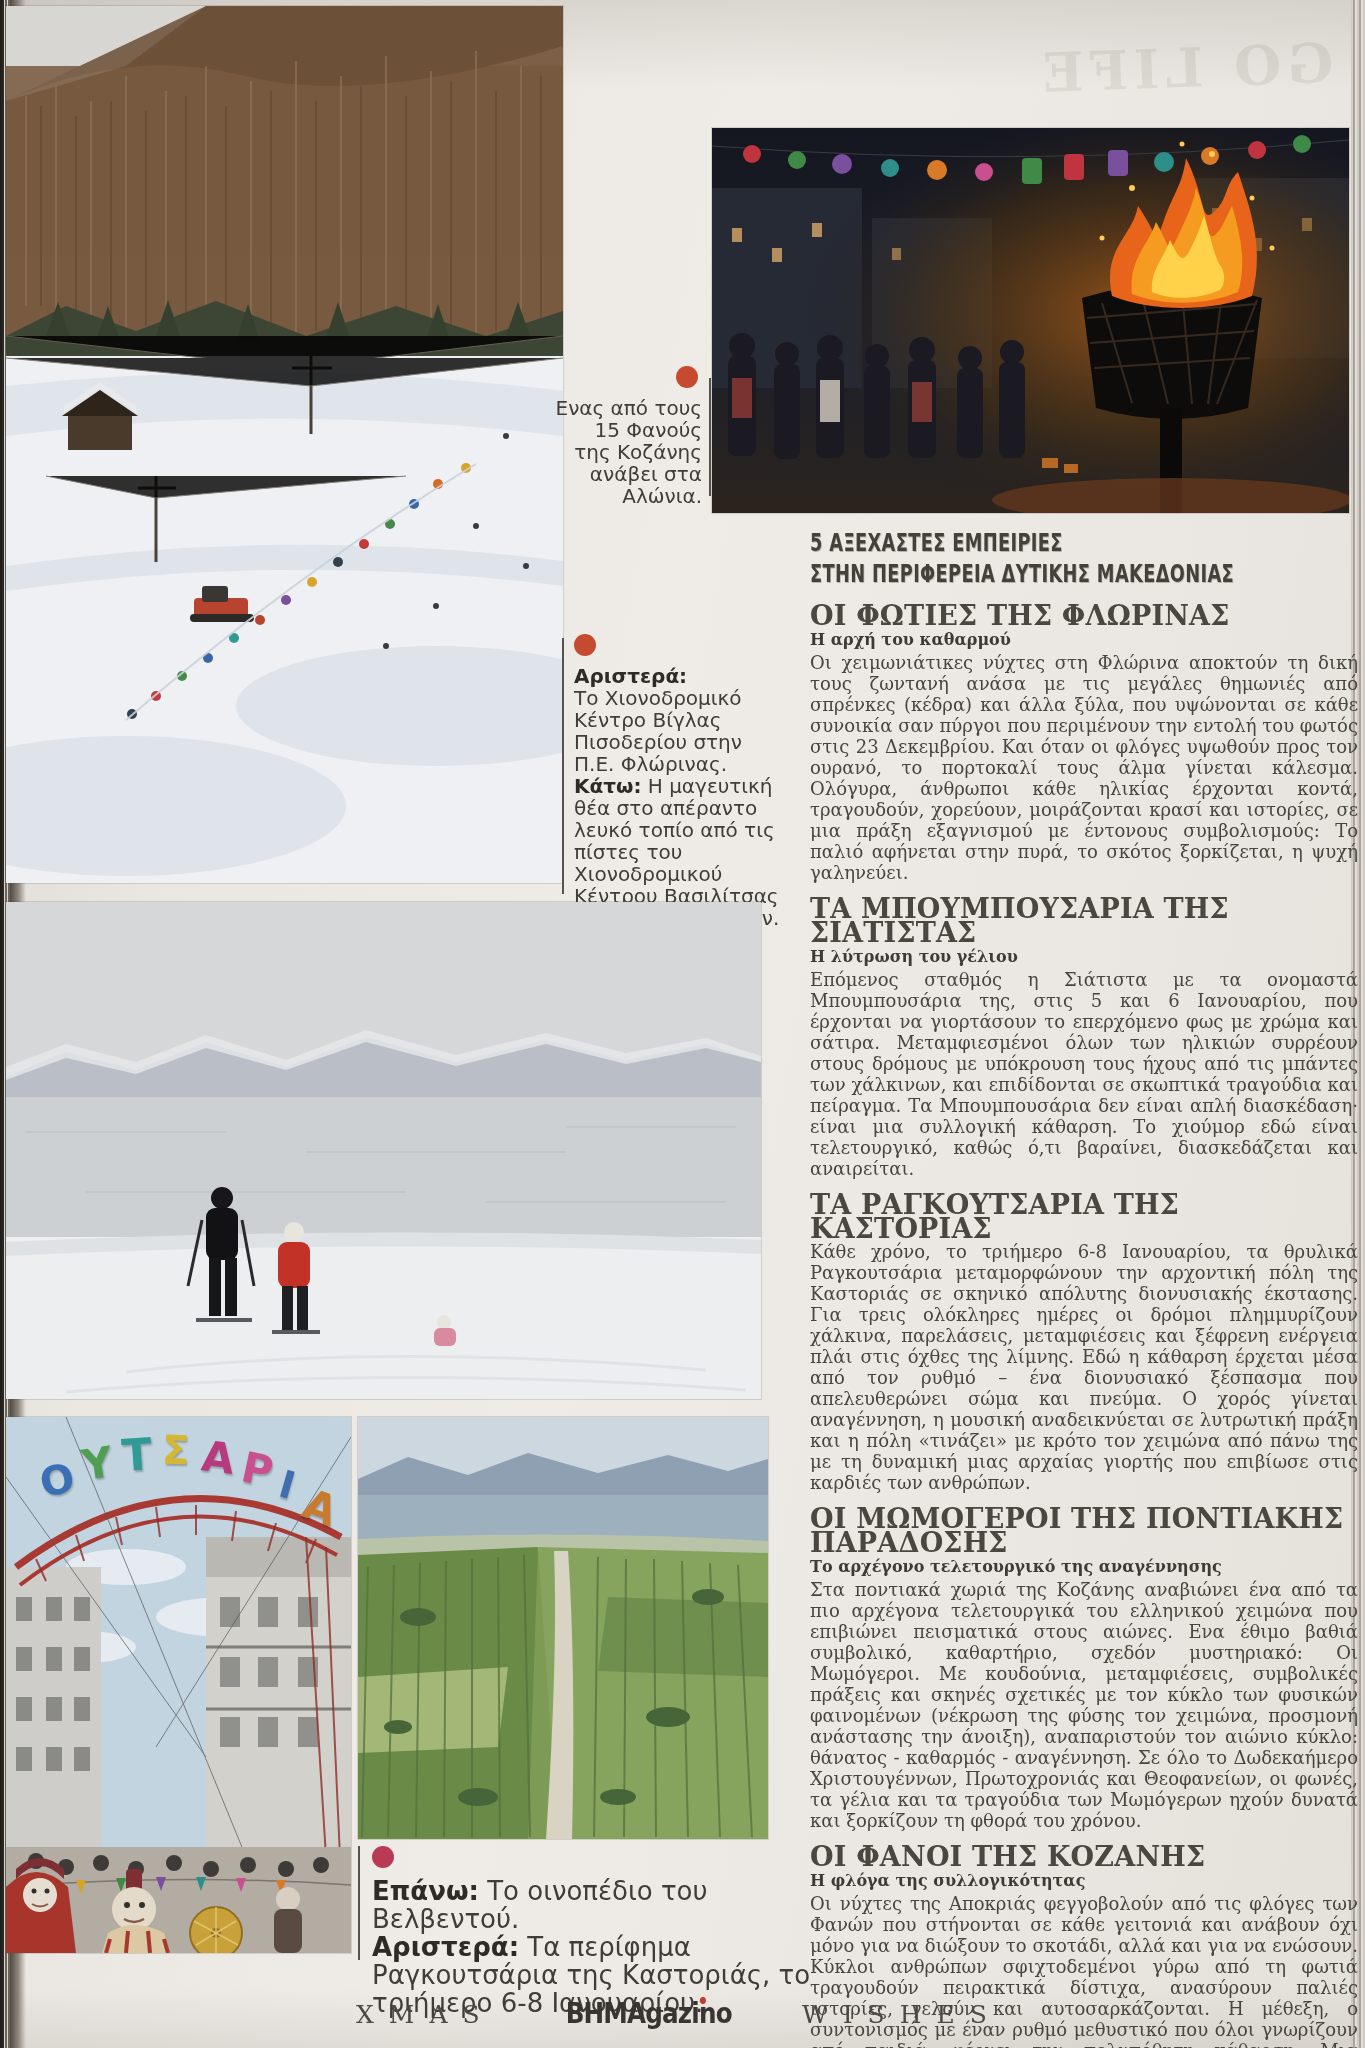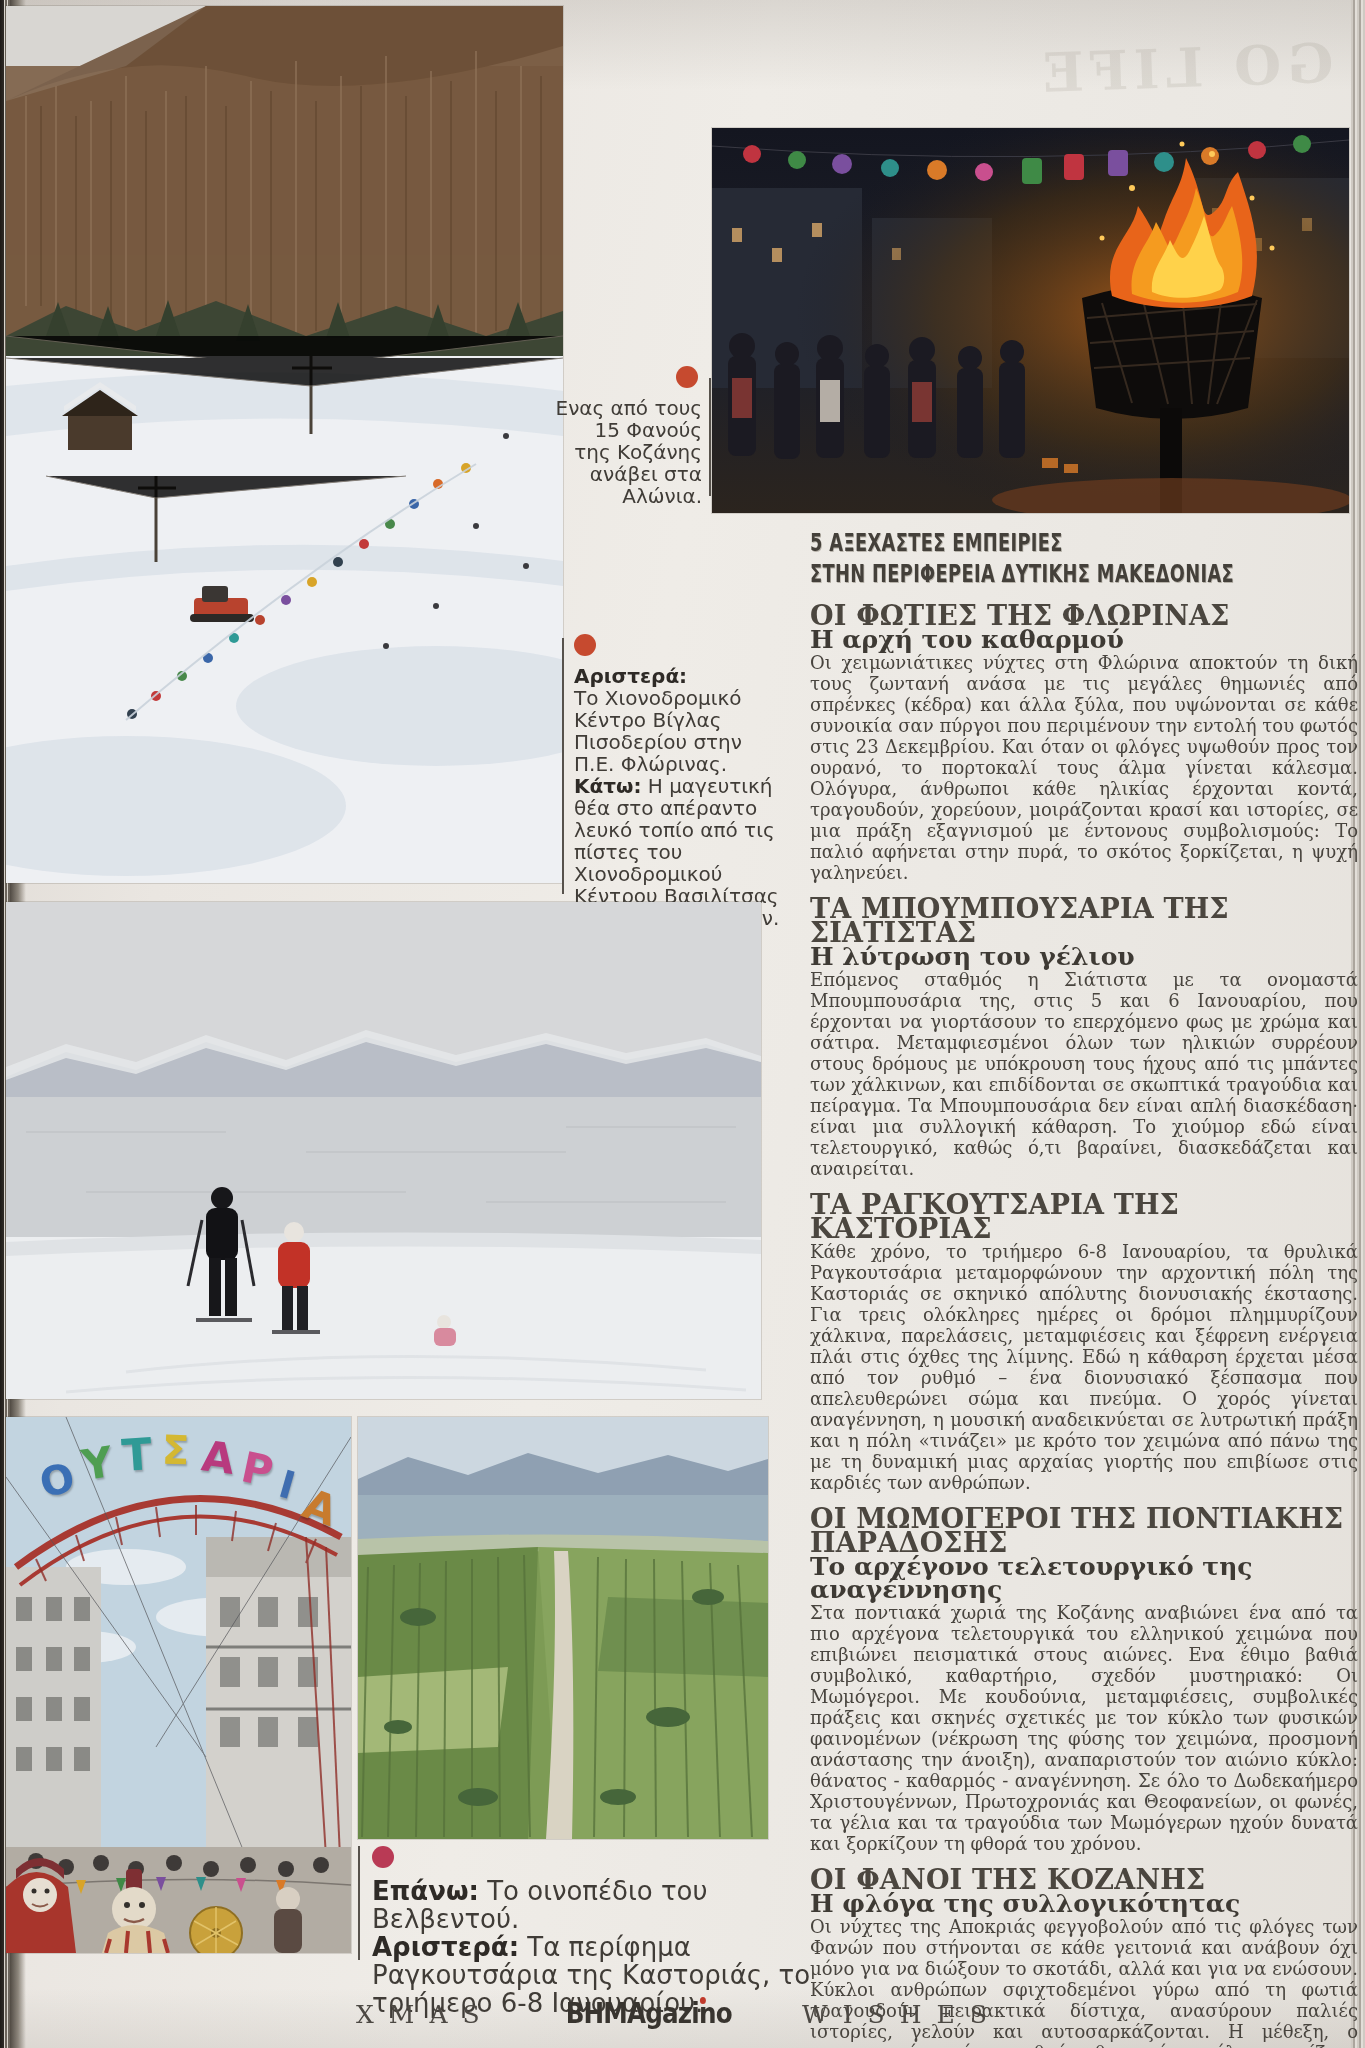--- a/index.html
+++ b/index.html
@@ -54,21 +54,21 @@
   .cap-bottom .rule{position:absolute;left:-14px;top:0;height:114px;width:2px;background:#57524c;}
   .cap p{margin:0;}
   
   .article{position:absolute;left:810px;top:528px;width:548px;}
   .kicker{font-family:"DejaVu Sans","Liberation Sans",sans-serif;font-weight:bold;
     font-size:24px;line-height:31px;color:#44403a;letter-spacing:.5px;
     transform:scaleX(.74);transform-origin:left top;white-space:nowrap;
     text-shadow:1px 1px 0 rgba(120,112,100,.45);}
   .section{margin-top:14px;}
   .section h3{margin:0;font-size:27px;line-height:24px;font-weight:600;color:#4b463f;letter-spacing:.2px;}
-  .section h4{margin:0 0 1px 0;font-size:25px;line-height:23px;font-weight:bold;color:#3e3a34;}
+  .section h4{margin:0 0 1px 0;font-size:16px;line-height:23px;font-weight:bold;color:#3e3a34;}
   .section p{margin:0;font-size:18px;line-height:21px;text-align:justify;color:#48443e;hyphens:auto;}
   
   .footer{position:absolute;left:0;top:1996px;width:1280px;display:flex;justify-content:center;
     align-items:baseline;gap:56px;color:#4c4843;padding-left:39px;}
   .footer .word{font-family:"DejaVu Serif","Liberation Serif",serif;font-size:25px;letter-spacing:15px;}
   .brand{position:relative;font-family:"DejaVu Sans","Liberation Sans",sans-serif;
     font-weight:bold;font-size:29px;letter-spacing:-1px;color:#38342f;transform:scaleX(.85);}
   .brand .brand-dot{position:absolute;right:30px;top:1px;width:7px;height:7px;border-radius:50%;background:#c0392b;}
 </style>
 </head>

